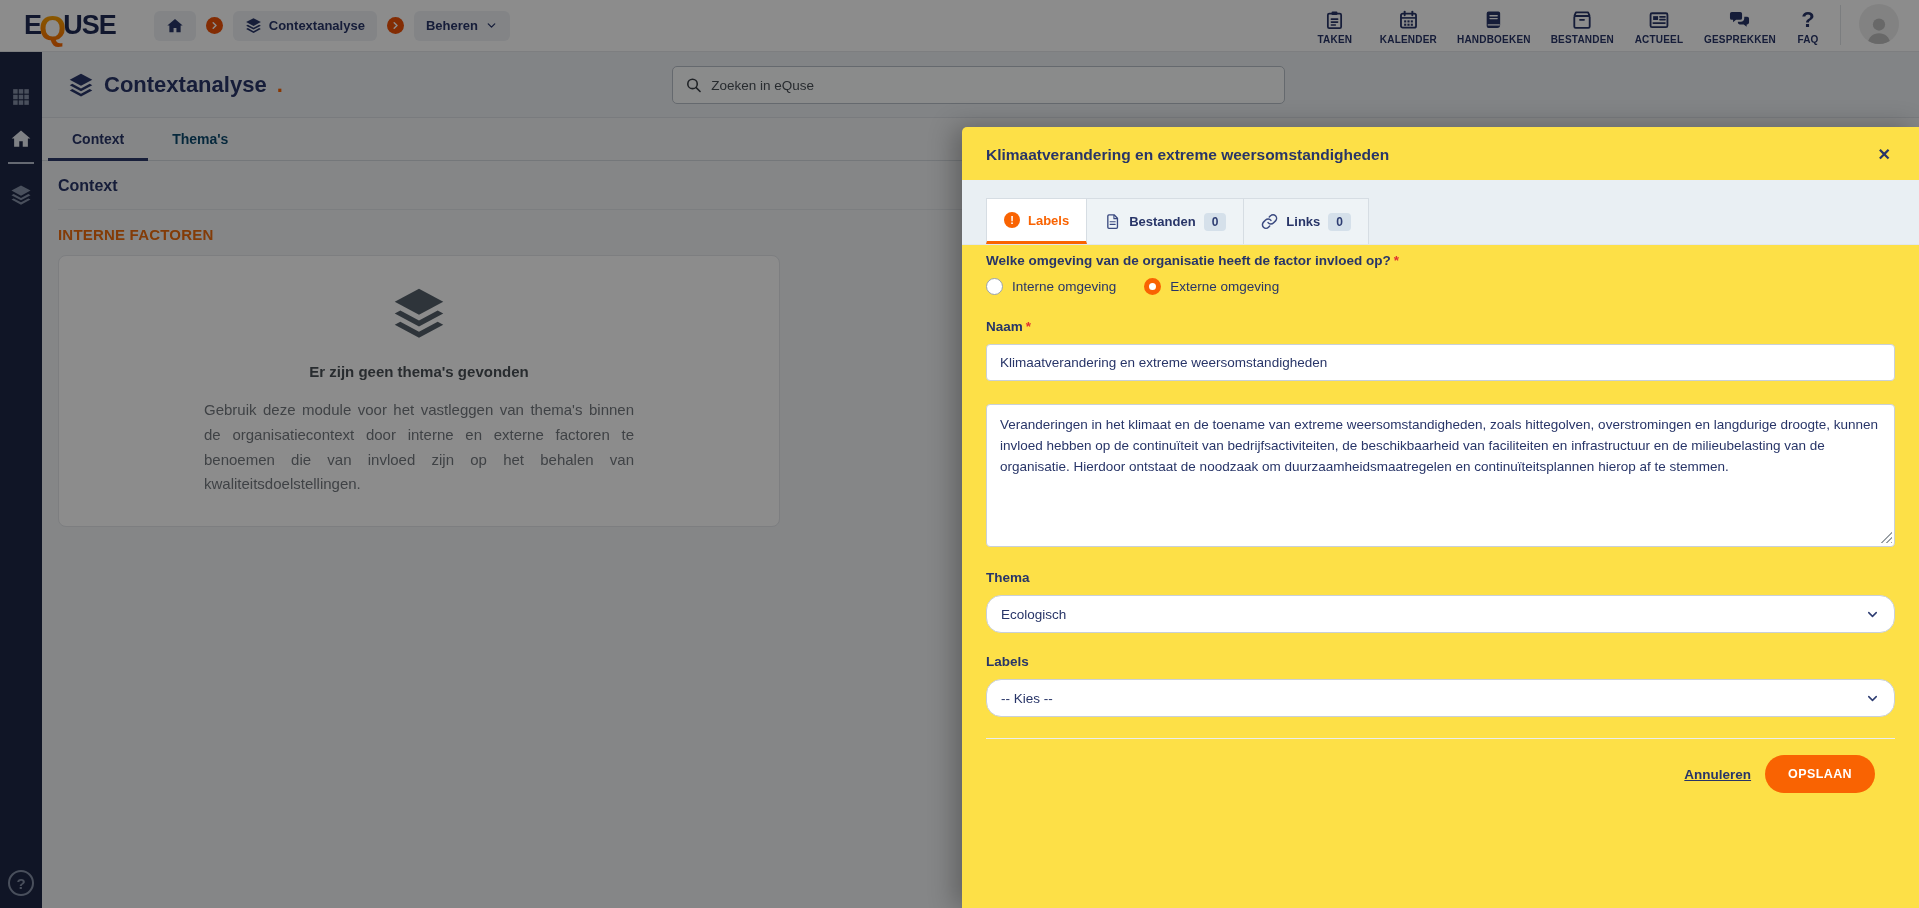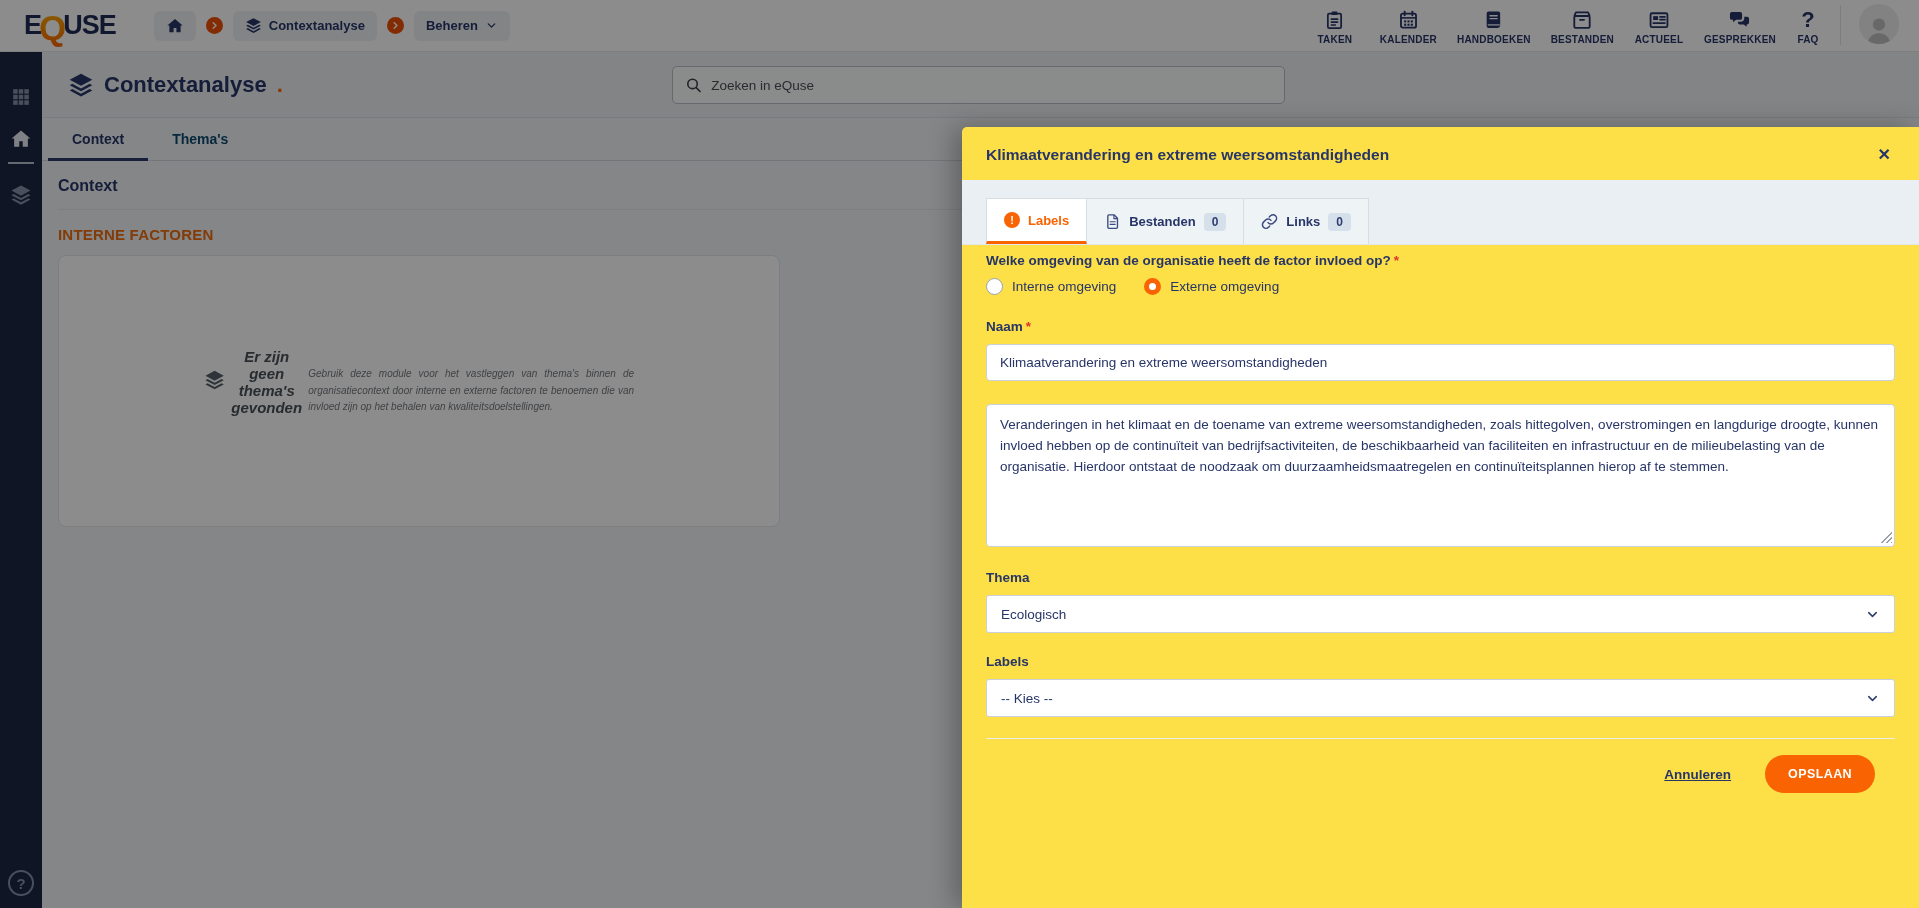--- a/index.html
+++ b/index.html
@@ -56,24 +56,24 @@
           color:#0c4a6e; cursor:pointer; position:relative; }
   .ptab.active { color:#283568; }
   .ptab.active::after { content:""; position:absolute; left:0; right:0; bottom:-1px; height:3px; background:#2c3a6b; }
 
   .content { padding:16px 18px 0 16px; }
   .h-context { font-size:16px; font-weight:bold; color:#283568; margin-bottom:14px; }
   .content hr { border:none; border-top:1px solid #e2e5e9; margin-bottom:16px; }
   .h-interne { font-size:15px; font-weight:bold; color:#ee6c0d; letter-spacing:.2px; margin-bottom:12px; }
   .card { width:722px; height:272px; background:#ffffff; border:1px solid #e3e6ea; border-radius:8px;
           display:flex; align-items:center; justify-content:center; }
-  .empty { width:430px; display:flex; flex-direction:row; align-items:center; text-align:center;font-style:italic; }
+  .empty { width:430px; display:flex; flex-direction:column; align-items:center; text-align:center; }
   .empty .big-icon { color:#55606a; margin-bottom:22px; }
   .empty .e-title { font-size:15px; font-weight:bold; color:#4a5056; margin-bottom:18px; }
-  .empty .e-text { font-size:10px; line-height:1.65; color:#74797f; text-align:justify; }
+  .empty .e-text { font-size:15px; line-height:1.65; color:#74797f; text-align:justify; }
 
   
   .overlay { position:absolute; inset:0; background:rgba(0,0,0,.45); z-index:40; }
   .drawer { position:absolute; left:962px; top:127px; right:0; bottom:0; background:#fde047; z-index:50;
             border-top-left-radius:5px; box-shadow:-8px 0 26px rgba(0,0,0,.28); display:flex; flex-direction:column; }
   .d-head { display:flex; align-items:center; justify-content:space-between; padding:18px 24px 15px; }
   .d-title { font-size:15.5px; font-weight:bold; color:#283568; }
   .d-close { font-size:16px; font-weight:bold; color:#283568; cursor:pointer; line-height:1; padding:2px 4px; }
 
   .d-tabs { background:#e9eff3; border-bottom:1px solid #e1e7ec; padding:18px 24px 0; display:flex; align-items:flex-end; }
@@ -96,27 +96,27 @@
   .t-input { width:100%; height:37px; border:1px solid #c9d0d8; border-radius:4px; padding:0 13px;
              font-size:13.5px; color:#283568; font-family:"Liberation Sans", sans-serif; background:#fff;
              margin:0 0 23px; display:block; outline:none; }
   .t-area-wrap { position:relative; margin-bottom:23px; }
   .t-area { width:100%; height:143px; border:1px solid #c9d0d8; border-radius:4px; padding:10px 13px;
             font-size:13.5px; line-height:1.55; color:#283568; font-family:"Liberation Sans", sans-serif;
             resize:none; display:block; outline:none; }
   .resize-grip { position:absolute; right:3px; bottom:4px; width:12px; height:12px;
                  background:repeating-linear-gradient(135deg, transparent 0 2px, #9aa0a6 2px 3.4px);
                  clip-path:polygon(100% 0, 100% 100%, 0 100%); cursor:nwse-resize; }
-  .select { width:100%; height:38px; border:1px solid #c9d0d8; border-radius:3px; padding:0 14px;
+  .select { width:100%; height:38px; border:1px solid #c9d0d8; border-radius:15px; padding:0 14px;
             display:flex; align-items:center; justify-content:space-between; font-size:13.5px;
             color:#283568; background:#fff; cursor:pointer; margin-bottom:21px; }
   .select svg { color:#2e3d72; }
 
   .d-footer { border-top:1px solid #e9edf0; margin-top:3px; padding:16px 20px 0; display:flex;
-              align-items:center; justify-content:flex-end; gap:34px; }
+              align-items:center; justify-content:flex-end; gap:14px; }
   .btn-cancel { font-size:13.5px; font-weight:bold; color:#283568; text-decoration:underline; cursor:pointer; }
   .btn-save { background:#f96302; color:#ffffff; font-size:12.5px; font-weight:bold; letter-spacing:.4px;
               border:none; border-radius:19px; padding:12px 23px; cursor:pointer; font-family:"Liberation Sans", sans-serif; }
 </style>
 </head>
 <body>
 
 <svg width="0" height="0" style="position:absolute">
   <defs>
     <g id="i-layers">

